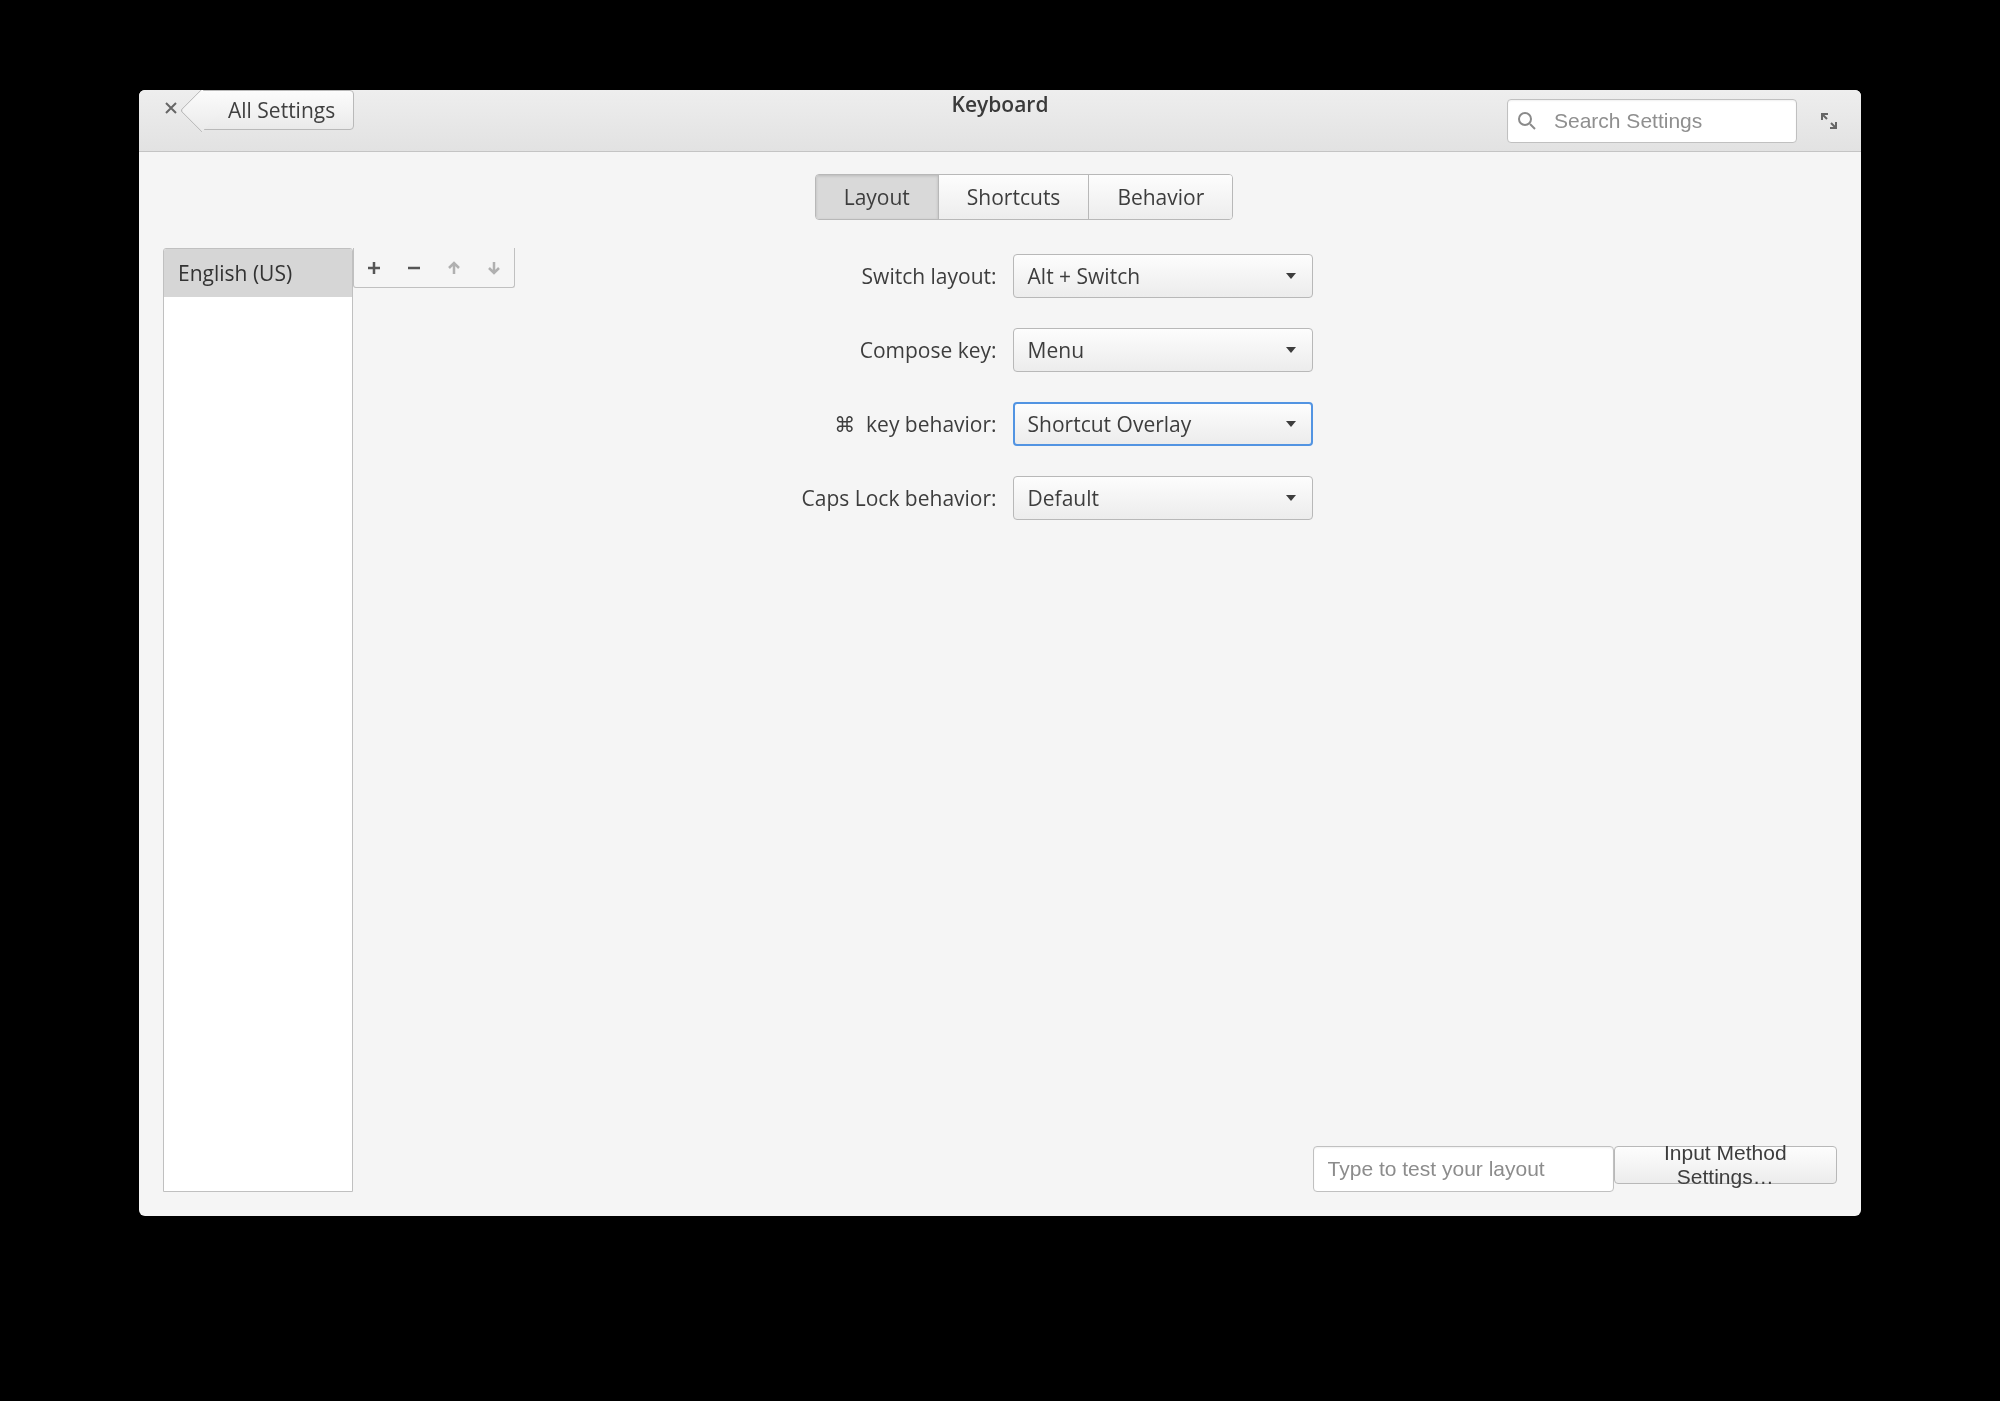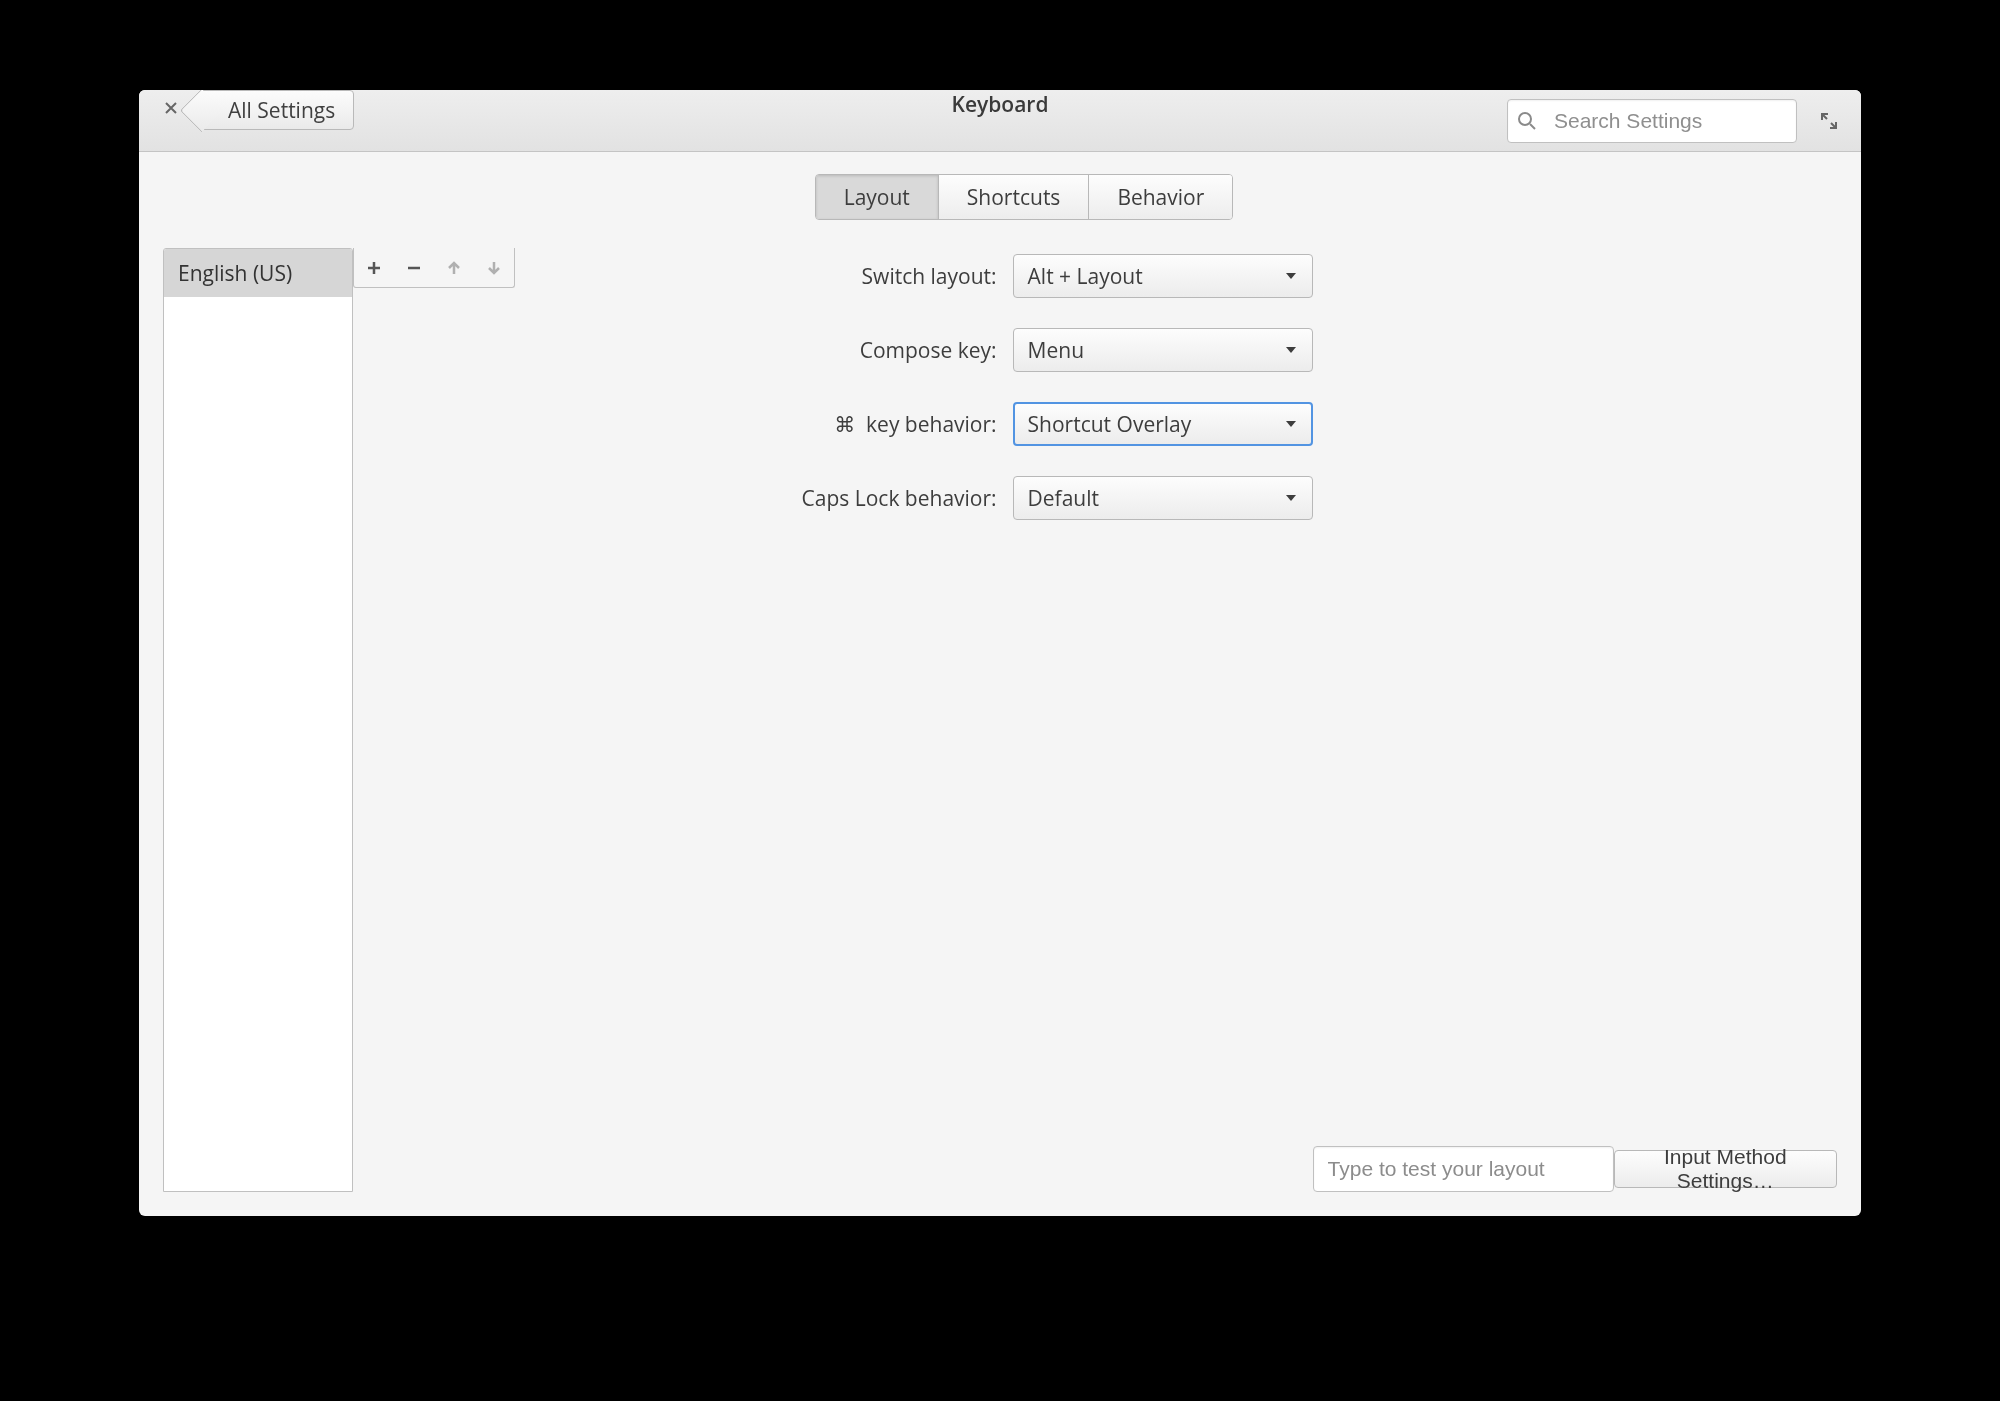--- a/index.html
+++ b/index.html
@@ -221,21 +221,20 @@
     border: 2px solid #5294e2;
     padding: 0 13px;
     justify-content: center;
   }
   .combo .caret {
     margin-left: auto;
   }
   .bottom-row {
     margin-top: auto;
     display: flex;
-    align-items: center;
   }
   .test-input {
     flex: 1;
     height: 46px;
     border: 1px solid #c0c0c0;
     border-radius: 4px;
     background: #fff;
     padding: 0 14px;
     font-size: 21px;
     box-shadow: inset 0 1px 2px rgba(0,0,0,0.06);
@@ -325,21 +324,21 @@
           </div>
         </div>
       </div>
 
       <div class="right-area">
         <div class="settings-rows">
 
           <div class="setting-row">
             <span class="setting-label">Switch layout:</span>
             <div class="combo">
-              <span>Alt + Layout</span>
+              <span>Alt + Switch</span>
               <span class="caret">
                   <svg width="14" height="14" viewBox="0 0 14 14">
                     <path d="M2 4 L7 10 L12 4 Z" fill="#3d3d3d"></path>
                   </svg>
                 </span>
             </div>
           </div>
 
           <div class="setting-row">
             <span class="setting-label">Compose key:</span>

